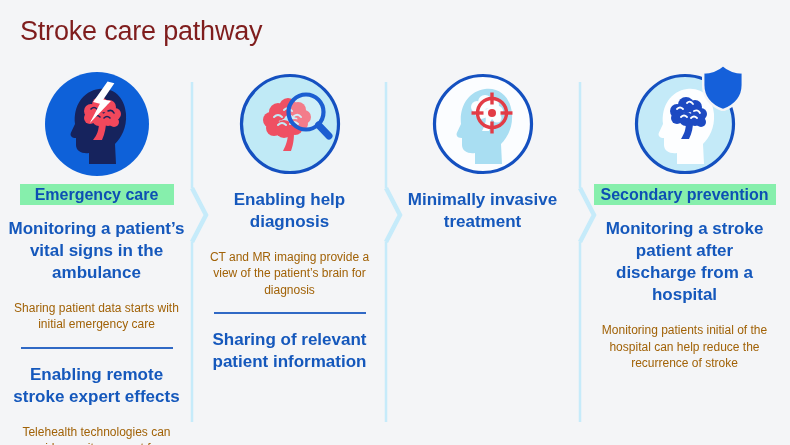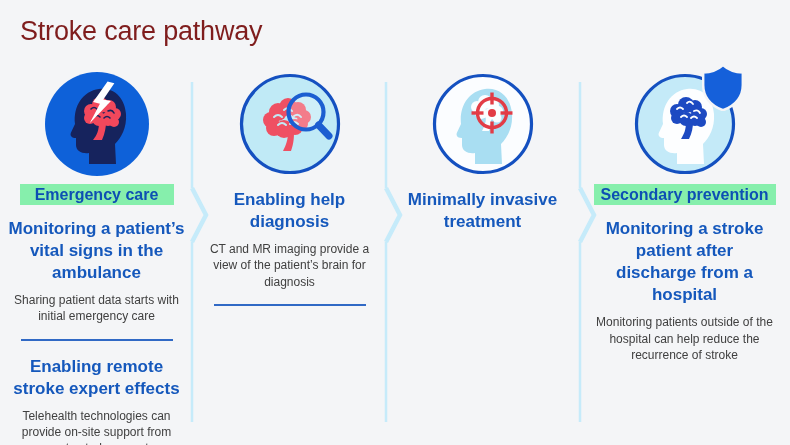--- a/index.html
+++ b/index.html
@@ -27,21 +27,21 @@
   }
   .col-last .banner { width: 182px; }
   .banner span { font-size: 16px; font-weight: bold; color: #0d4fb3; }
 
   .section { margin-top: 13px; text-align: center; }
   .section-heading {
     font-size: 17px; font-weight: bold; color: #1558bc; line-height: 1.3;
     max-width: 178px; margin: 0 auto;
   }
   .section-body {
-    margin-top: 8px; font-size: 12px; color: #404040; line-height: 1.35;
+    margin-top: 16px; font-size: 12px; color: #a16207; line-height: 1.35;
     max-width: 180px;
   }
   .hrule { width: 152px; border: none; border-top: 2px solid #3069c5; margin: 14px auto 2px auto; }
 
   .vdiv { position: absolute; top: 82px; }
   .vdiv.d1 { left: 183px; }
   .vdiv.d2 { left: 377px; }
   .vdiv.d3 { left: 571px; }
 </style>
 </head>
@@ -123,20 +123,21 @@
             <line x1="80.5" y1="53" x2="91" y2="64" stroke="#1c5ed1" stroke-width="7" stroke-linecap="round"></line>
           </g>
         </svg>
       </div>
       <div class="section">
         <div class="section-heading">Enabling help diagnosis</div>
         <div class="section-body">CT and MR imaging provide a view of the patient’s brain for diagnosis</div>
       </div>
       <hr class="hrule">
       <div class="section">
+        <div class="section-heading">Sharing of relevant patient information</div>
       </div>
     </div>
 
     <div class="column">
       <div class="icon-wrap">
         <svg class="main" width="104" height="104" viewBox="0 0 104 104">
           <circle cx="52" cy="52" r="48.5" fill="#fbfdff" stroke="#1450c0" stroke-width="3.2"></circle>
           <path d="M44,92 L44,81 C37,82 31,79 31,73 L31,66 C27,66 24.5,64 26,60.5 L30,52 C28,34 38,19 54,17 C70,15 80,27 81,42 C82,56 76,66 70,72 L71,92 Z" fill="#a9def2"></path>
           <g fill="#fbfdff">
             <circle cx="46" cy="35" r="6"></circle>
@@ -189,21 +190,21 @@
         </svg>
         <svg class="shield-badge" width="42" height="48" viewBox="0 0 40 46">
           <path d="M20,2 C25.5,7 32.5,9 39,9 L39,21 C39,33 31,41 20,45.3 C9,41 1,33 1,21 L1,9 C7.5,9 14.5,7 20,2 Z" fill="#1560da" stroke="#f4f5f7" stroke-width="2.4"></path>
         </svg>
       </div>
       <div class="banner">
         <span>Secondary prevention</span>
       </div>
       <div class="section">
         <div class="section-heading">Monitoring a stroke patient after discharge from a hospital</div>
-        <div class="section-body">Monitoring patients outside of the hospital can help reduce the recurrence of stroke</div>
+        <div class="section-body">Monitoring patients initial of the hospital can help reduce the recurrence of stroke</div>
       </div>
     </div>
 
   </div>
 
   <svg class="vdiv d1" width="30" height="340" viewBox="0 0 30 340">
     <path d="M9 0 V106" stroke="#c6ebfa" stroke-width="2.5" fill="none"></path>
     <path d="M9 106 L23 133 L9 160" stroke="#c6ebfa" stroke-width="4.5" fill="none"></path>
     <path d="M9 160 V340" stroke="#c6ebfa" stroke-width="2.5" fill="none"></path>
   </svg>

